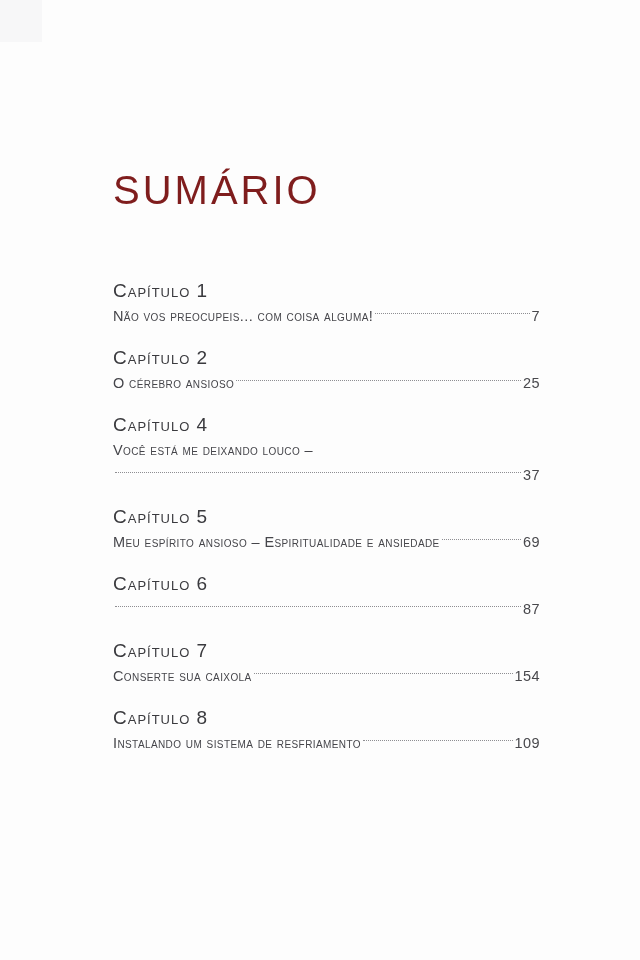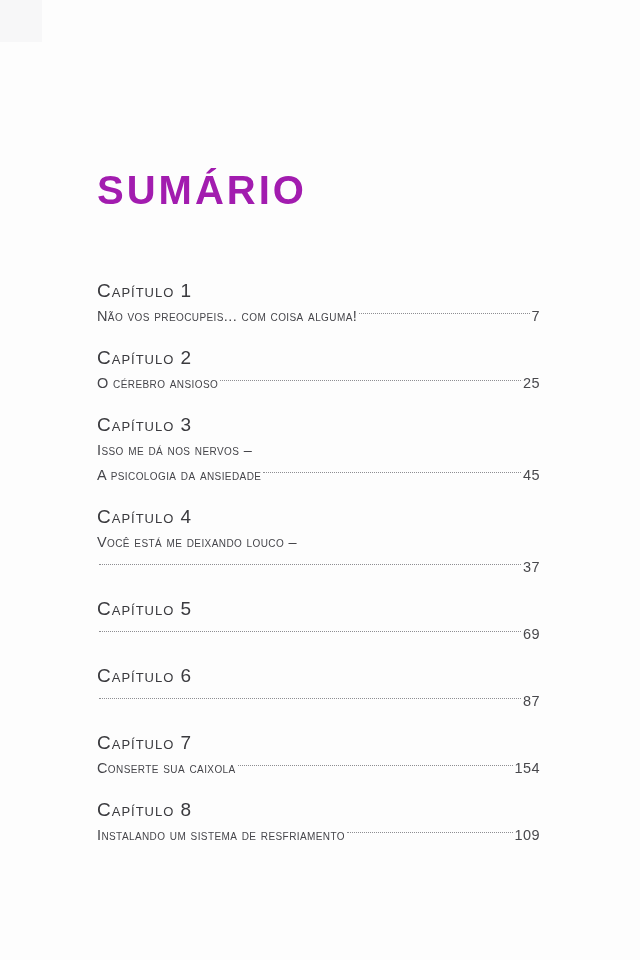--- a/index.html
+++ b/index.html
@@ -19,29 +19,29 @@
     padding: 0 100px 0 97px;
   }
   
   .corner-shade {
     position: absolute;
     top: 0; left: 0;
     width: 42px; height: 42px;
     background: #f7f7f8;
   }
   .book-title {
-    margin: 166px 0 64px 0;
+    margin: 166px 0 64px 16px;
     font-size: 40px;
     line-height: 48px;
-    font-weight: 700;
+    font-weight: 400;
     letter-spacing: 3px;
-    color: #a21caf;
+    color: #7f1d1d;
   }
   .chapter-block {
-    margin: 0 0 16px 0;
+    margin: 0 0 16px 16px;
   }
   .chapter-heading {
     font-variant: small-caps;
     font-size: 19px;
     line-height: 26px;
     font-weight: 400;
     letter-spacing: 1px;
     color: #3a3a3e;
   }
   .toc-line {
@@ -94,53 +94,40 @@
     <div class="chapter-heading">Capítulo 2</div>
     <div class="chapter-lines">
   <div class="toc-line">
     <span class="line-text">O cérebro ansioso</span>
   <span class="dots"></span>
             <span class="page-num">25</span>
           </div>
 </div>
   </div>
 
-  <div class="chapter-block">
-    <div class="chapter-heading">Capítulo 3</div>
-    <div class="chapter-lines">
-  <div class="toc-line">
-    <span class="line-text">Isso me dá nos nervos –</span>
-  </div>
-
-  <div class="toc-line">
-    <span class="line-text">A psicologia da ansiedade</span>
-  <span class="dots"></span>
-            <span class="page-num">45</span>
-          </div>
-</div>
-  </div>
 
   <div class="chapter-block">
     <div class="chapter-heading">Capítulo 4</div>
     <div class="chapter-lines">
   <div class="toc-line">
     <span class="line-text">Você está me deixando louco –</span>
   </div>
 
   <div class="toc-line">
   <span class="dots"></span>
             <span class="page-num">37</span>
           </div>
 </div>
   </div>
 
   <div class="chapter-block">
     <div class="chapter-heading">Capítulo 5</div>
     <div class="chapter-lines">
   <div class="toc-line">
+    <span class="line-text">Meu espírito ansioso – Espiritualidade e ansiedade</span>
   <span class="dots"></span>
             <span class="page-num">69</span>
           </div>
 </div>
   </div>
 
   <div class="chapter-block">
     <div class="chapter-heading">Capítulo 6</div>
     <div class="chapter-lines">
   <div class="toc-line">

